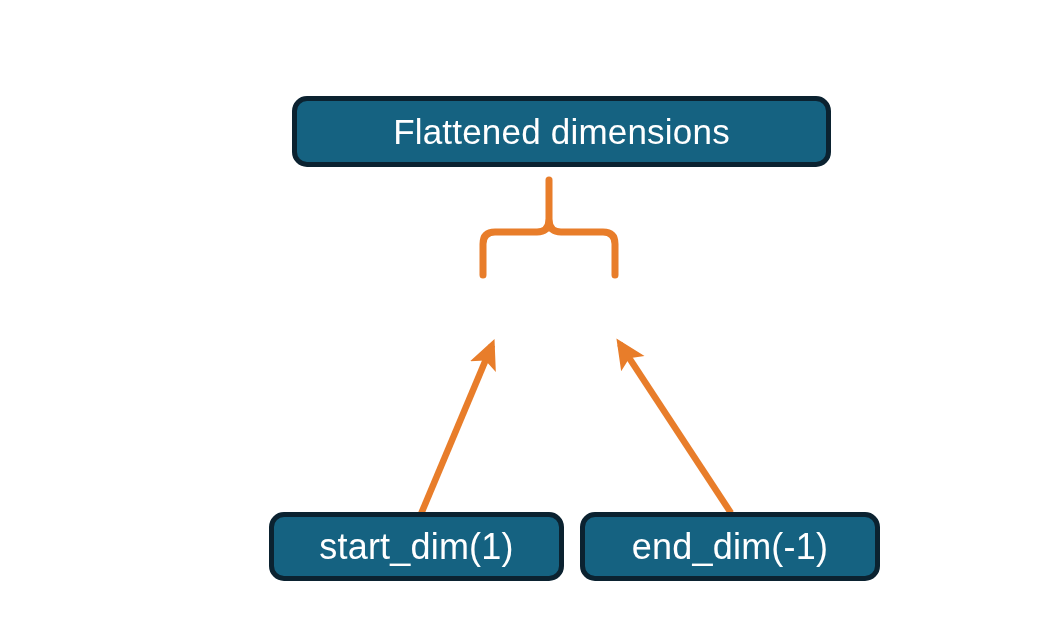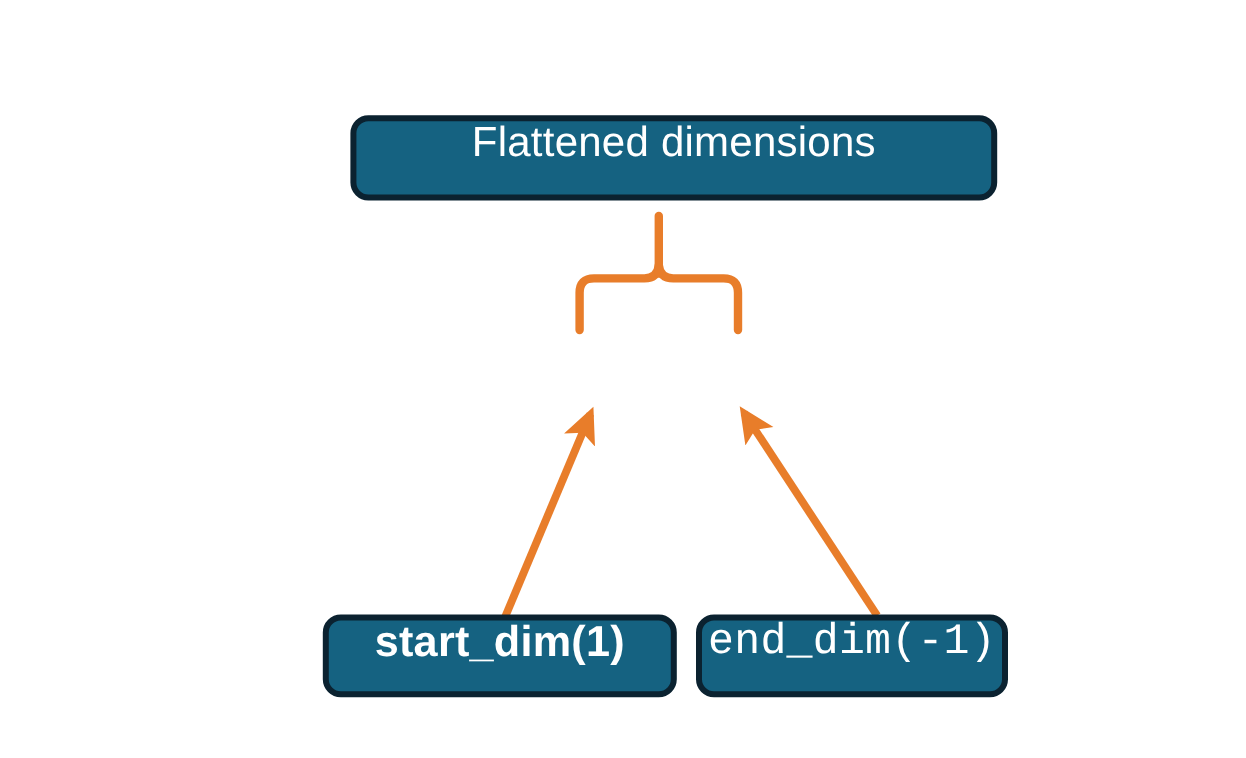--- a/index.html
+++ b/index.html
@@ -25,21 +25,21 @@
     width: 1038px;
     height: 632px;
   }
   .node-box {
     position: absolute;
     box-sizing: border-box;
     background: #156281;
     border: 5px solid #0b2230;
     border-radius: 16px;
     display: flex;
-    align-items: flex-start;
+    align-items: center;
     justify-content: center;
     color: #ffffff;
     letter-spacing: 0.2px;
     white-space: nowrap;
   }
   .node-label {
     color: #ffffff;
     font-weight: 400;
     line-height: 1;
     display: block;
@@ -68,29 +68,28 @@
     top: 6px;
   }
 
   #box-start-dim {
     left: 269px;
     top: 512px;
     width: 295px;
     height: 69px;
     border-radius: 15px;
   }
-  #box-start-dim .node-label { font-size: 36px; font-weight: bold; }
+  #box-start-dim .node-label { font-size: 36px; }
 
   #box-end-dim {
     left: 580px;
     top: 512px;
-    width: 260px;
+    width: 300px;
     height: 69px;
     border-radius: 15px;
-    font-family: Liberation Mono, monospace;
   }
   #box-end-dim .node-label { font-size: 36px; }
 </style>
 </head>
 <body>
 
 <div id="canvas">
 
   <svg class="svg-layer" viewBox="0 0 1038 632">
     <defs>

